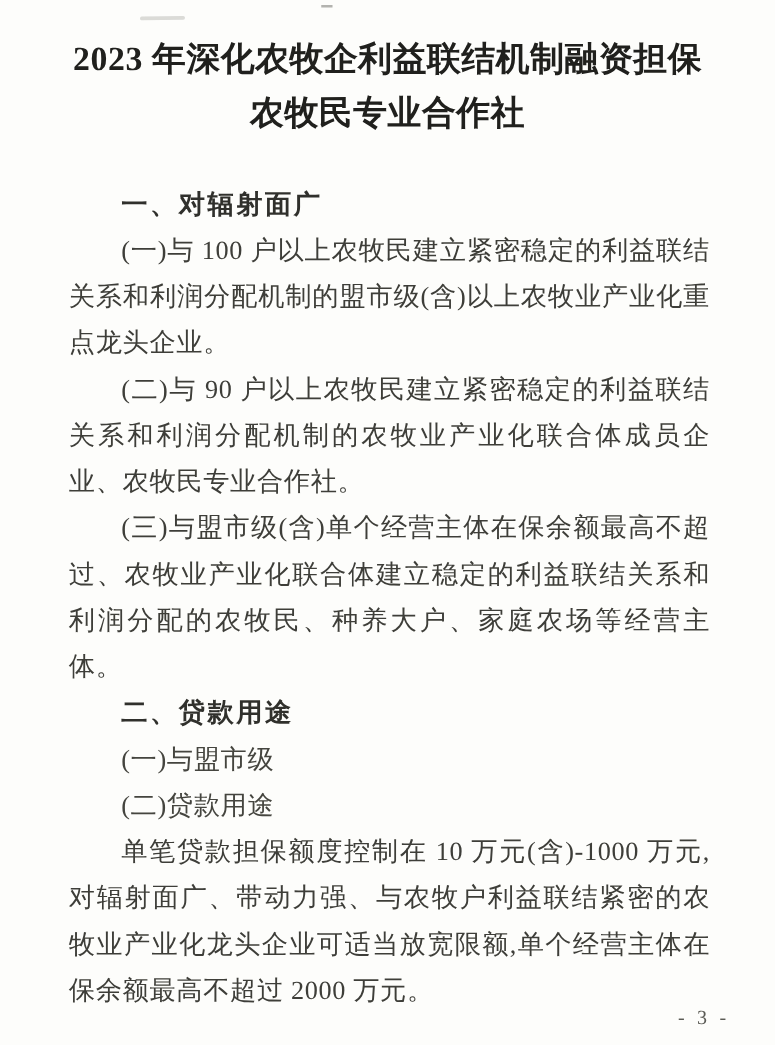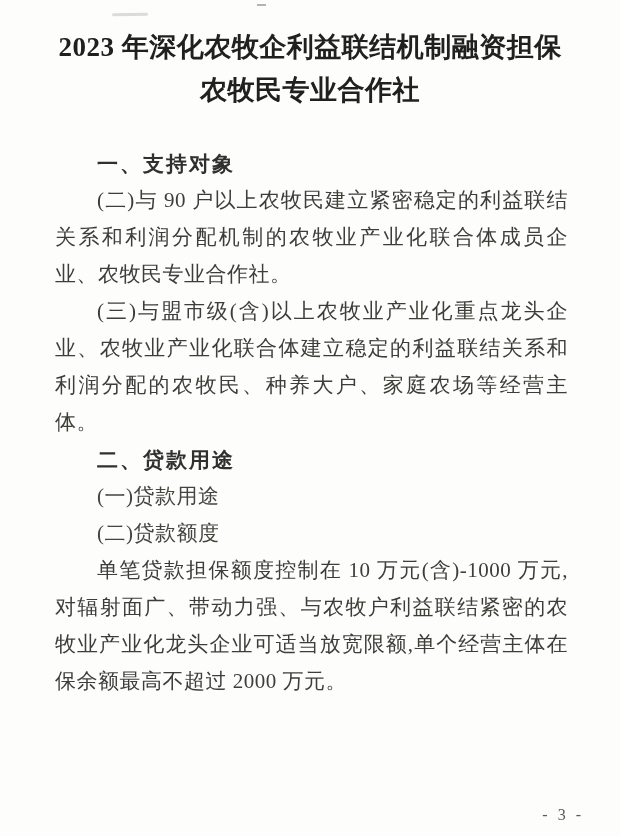--- a/index.html
+++ b/index.html
@@ -59,24 +59,25 @@
 
   <div class="scan-artifact artifact-dash"></div>
   <div class="scan-artifact artifact-smudge"></div>
 
   <h1 class="doc-title">
     <span class="tline">2023 年深化农牧企利益联结机制融资担保</span>
     <span class="tline">农牧民专业合作社</span>
   </h1>
 
   <div class="doc-body">
-    <p class="sec-heading">一、支持对象</p>
+    <p class="sec-heading">一、对辐射面广</p>
+    <p>(一)与 100 户以上农牧民建立紧密稳定的利益联结关系和利润分配机制的盟市级(含)以上农牧业产业化重点龙头企业。</p>
     <p>(二)与 90 户以上农牧民建立紧密稳定的利益联结关系和利润分配机制的农牧业产业化联合体成员企业、农牧民专业合作社。</p>
-    <p>(三)与盟市级(含)以上农牧业产业化重点龙头企业、农牧业产业化联合体建立稳定的利益联结关系和利润分配的农牧民、种养大户、家庭农场等经营主体。</p>
+    <p>(三)与盟市级(含)单个经营主体在保余额最高不超过、农牧业产业化联合体建立稳定的利益联结关系和利润分配的农牧民、种养大户、家庭农场等经营主体。</p>
     <p class="sec-heading">二、贷款用途</p>
-    <p class="sub-heading">(一)贷款用途</p>
-    <p class="sub-heading">(二)贷款额度</p>
+    <p class="sub-heading">(一)与盟市级</p>
+    <p class="sub-heading">(二)贷款用途</p>
     <p>单笔贷款担保额度控制在 10 万元(含)-1000 万元,对辐射面广、带动力强、与农牧户利益联结紧密的农牧业产业化龙头企业可适当放宽限额,单个经营主体在保余额最高不超过 2000 万元。</p>
   </div>
 
   <div class="page-number">- 3 -</div>
 
 </div>
 
 </body></html>

